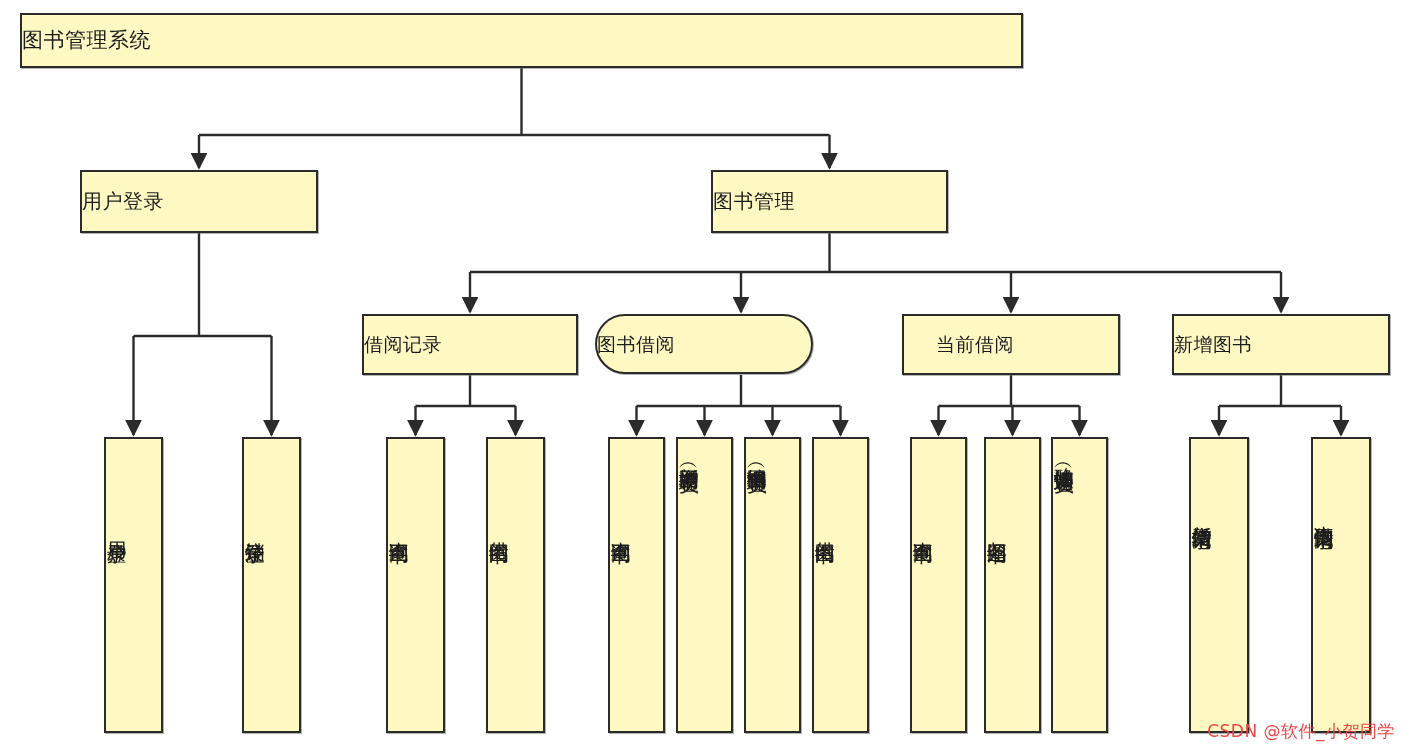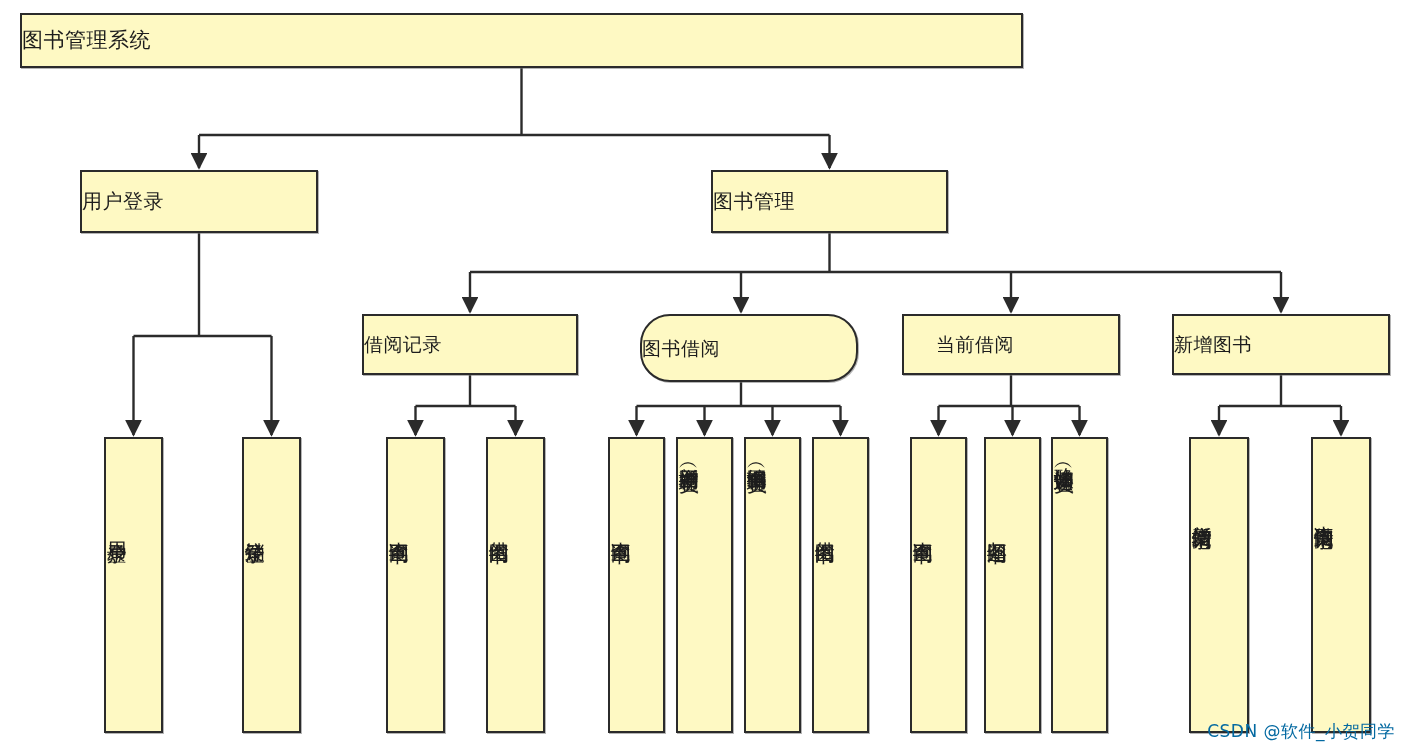--- a/index.html
+++ b/index.html
@@ -65,21 +65,21 @@
     margin-top: 78px;
   }
   .node-leaf.leaf-long .node-label {
     margin-top: 4px;
   }
   #watermark {
     position: absolute;
     right: 10px;
     bottom: 4px;
     font-size: 17px;
-    color: #0369a1;
+    color: #ef4444;
     letter-spacing: 0.5px;
     z-index: 5;
     white-space: nowrap;
   }
 </style>
 </head>
 <body>
 
 <div id="diagram-canvas">
 
@@ -132,21 +132,21 @@
       </div>
       <div class="node node-l2" style="left: 80px; top: 170px; width: 238px; height: 63px;">
         <span class="node-label">用户登录</span>
       </div>
       <div class="node node-l2" style="left: 711px; top: 170px; width: 237px; height: 63px;">
         <span class="node-label">图书管理</span>
       </div>
       <div class="node node-l3" style="left: 362px; top: 314px; width: 216px; height: 61px;">
         <span class="node-label">借阅记录</span>
       </div>
-      <div class="node node-l3" style="left: 640px; top: 314px; width: 218px; height: 68px; border-radius: 30px;">
+      <div class="node node-l3" style="left: 595px; top: 314px; width: 218px; height: 60px; border-radius: 30px;">
         <span class="node-label">图书借阅</span>
       </div>
       <div class="node node-l3" style="left: 902px; top: 314px; width: 218px; height: 61px; padding-left: 32px;">
         <span class="node-label">当前借阅</span>
       </div>
       <div class="node node-l3" style="left: 1172px; top: 314px; width: 218px; height: 61px;">
         <span class="node-label">新增图书</span>
       </div>
       <div class="node node-leaf leaf-short" style="left: 104px; top: 437px; width: 59px; height: 296px;">
         <span class="node-label">用户登录</span>

